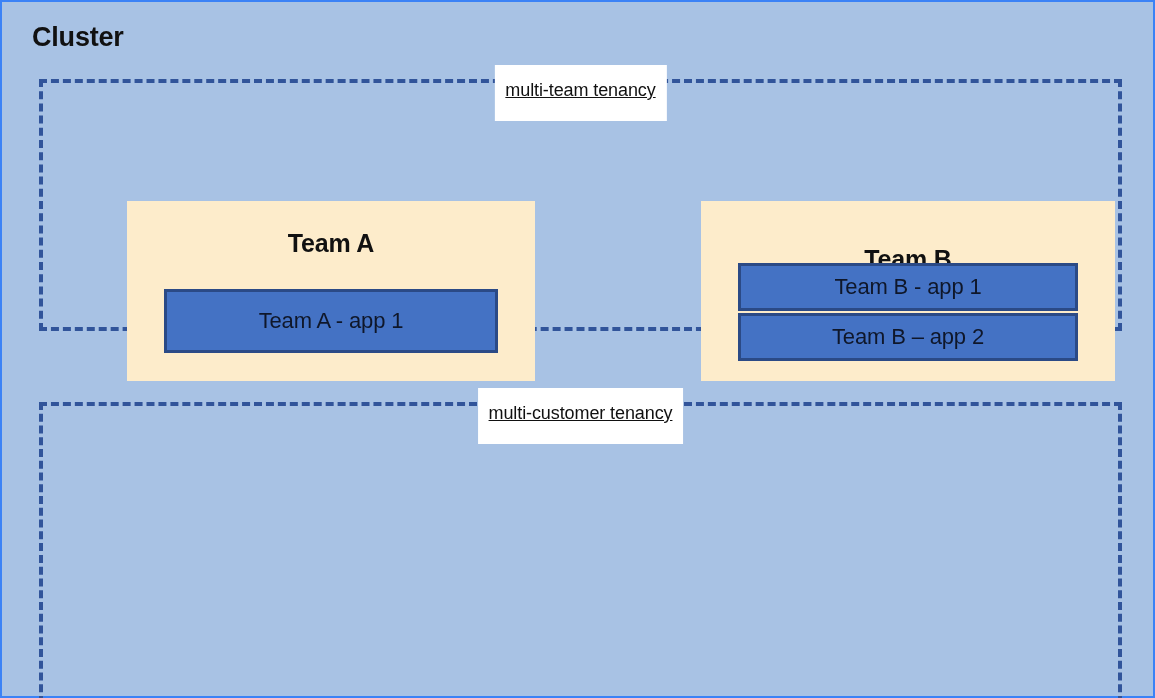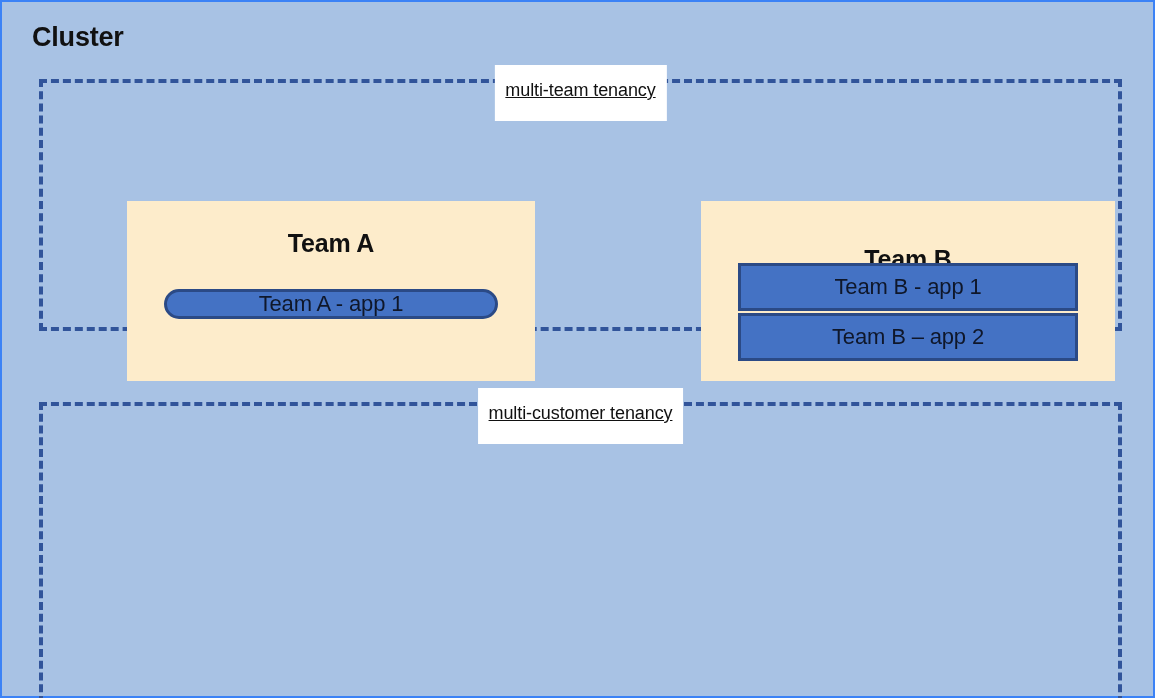--- a/index.html
+++ b/index.html
@@ -125,23 +125,22 @@
   }
 
   
   #team-a-apps {
     position: absolute;
     left: 37px;
     top: 88px;
     width: 334px;
   }
   #team-a-apps .app-box {
-    height: 30px;
+    height: 64px;
     width: 100%;
-    border-radius: 18px;
   }
 
   
   #team-b-apps {
     position: absolute;
     left: 37px;
     top: 62px;
     width: 340px;
   }
   #team-b-apps .app-box {

